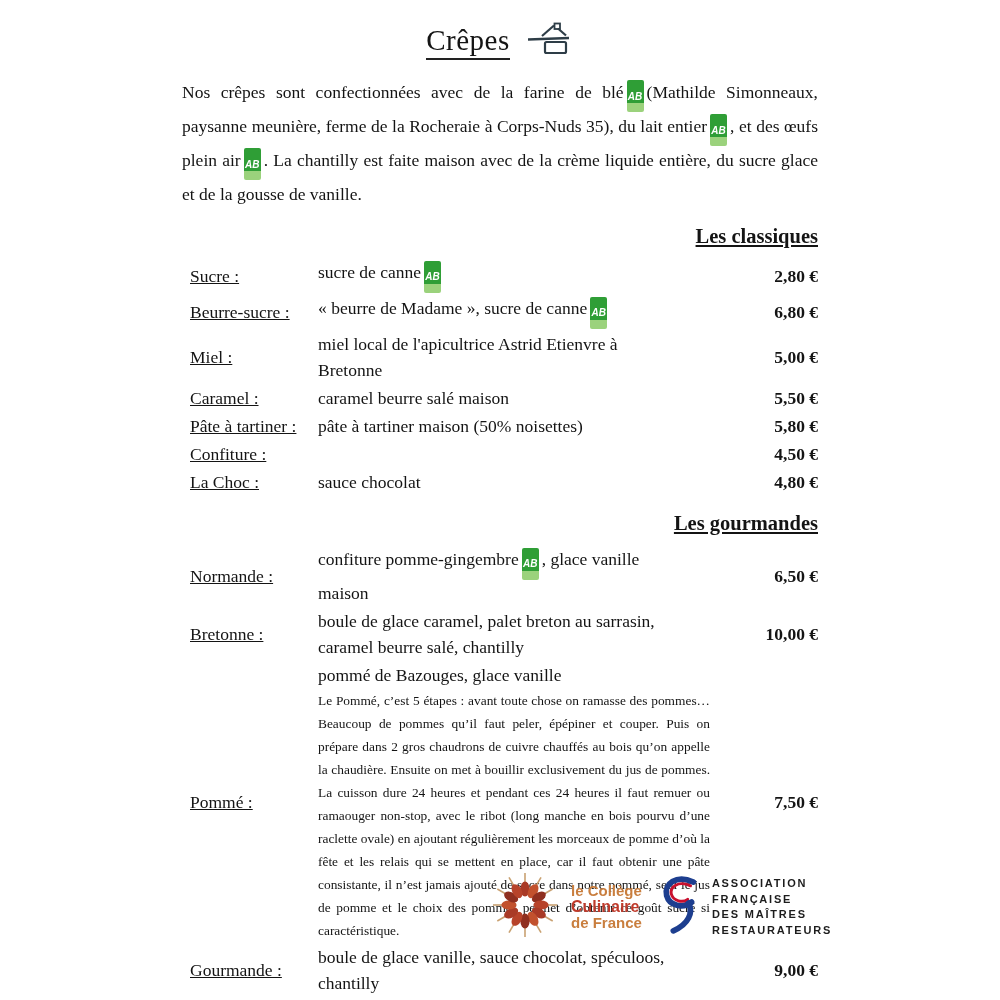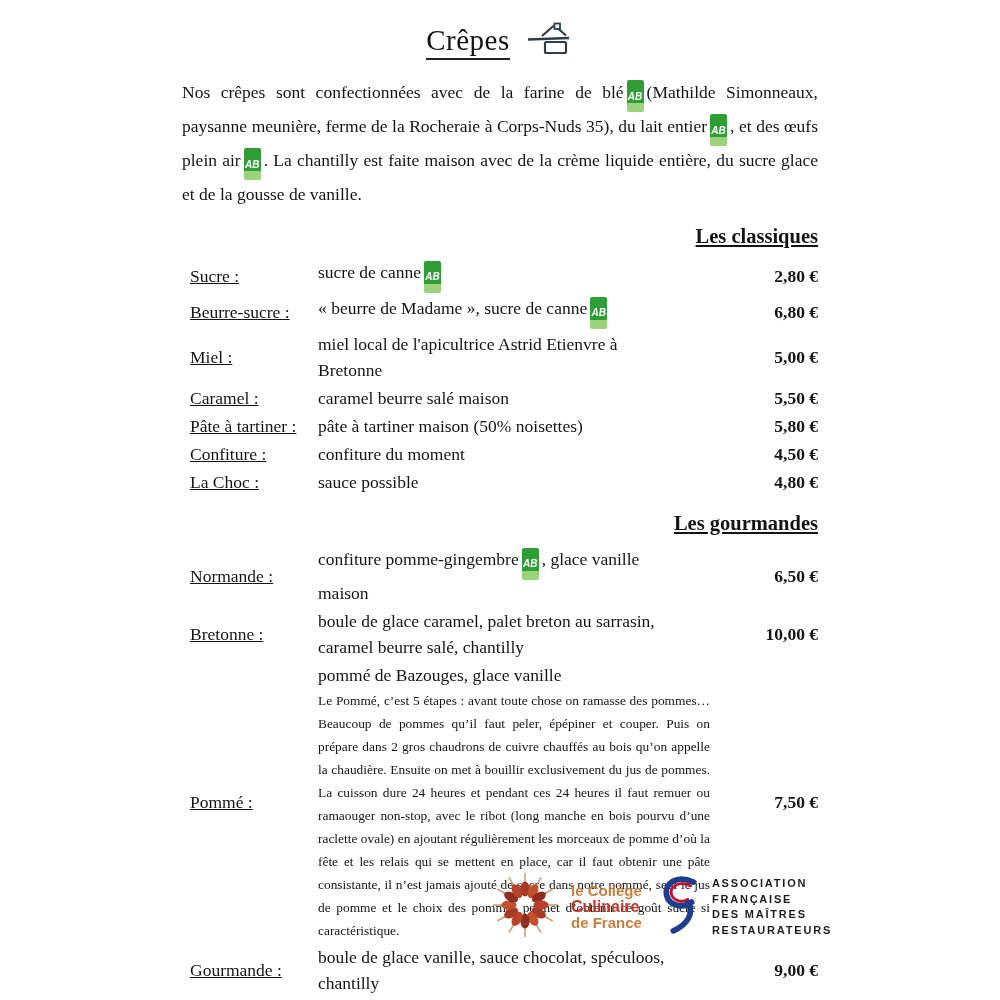--- a/index.html
+++ b/index.html
@@ -92,26 +92,25 @@
         <span class="desc">caramel beurre salé maison</span>
         <span class="price">5,50 €</span>
       </div>
       <div class="row">
         <span class="lbl">Pâte à tartiner :</span>
         <span class="desc">pâte à tartiner maison (50% noisettes)</span>
         <span class="price">5,80 €</span>
       </div>
       <div class="row">
         <span class="lbl">Confiture :</span>
-        <span class="desc">confiture du moment</span>
         <span class="price">4,50 €</span>
       </div>
       <div class="row">
         <span class="lbl">La Choc :</span>
-        <span class="desc">sauce possible</span>
+        <span class="desc">sauce chocolat</span>
         <span class="price">4,80 €</span>
       </div>
     </div>
 
     <div class="section-h">Les gourmandes</div>
 
     <div class="menu">
       <div class="row">
         <span class="lbl">Normande :</span>
         <span class="desc"><span>confiture pomme-gingembre</span><span class="ab"><span class="ab-txt">AB</span></span><span>, glace vanille</span><br><span>maison</span></span>

